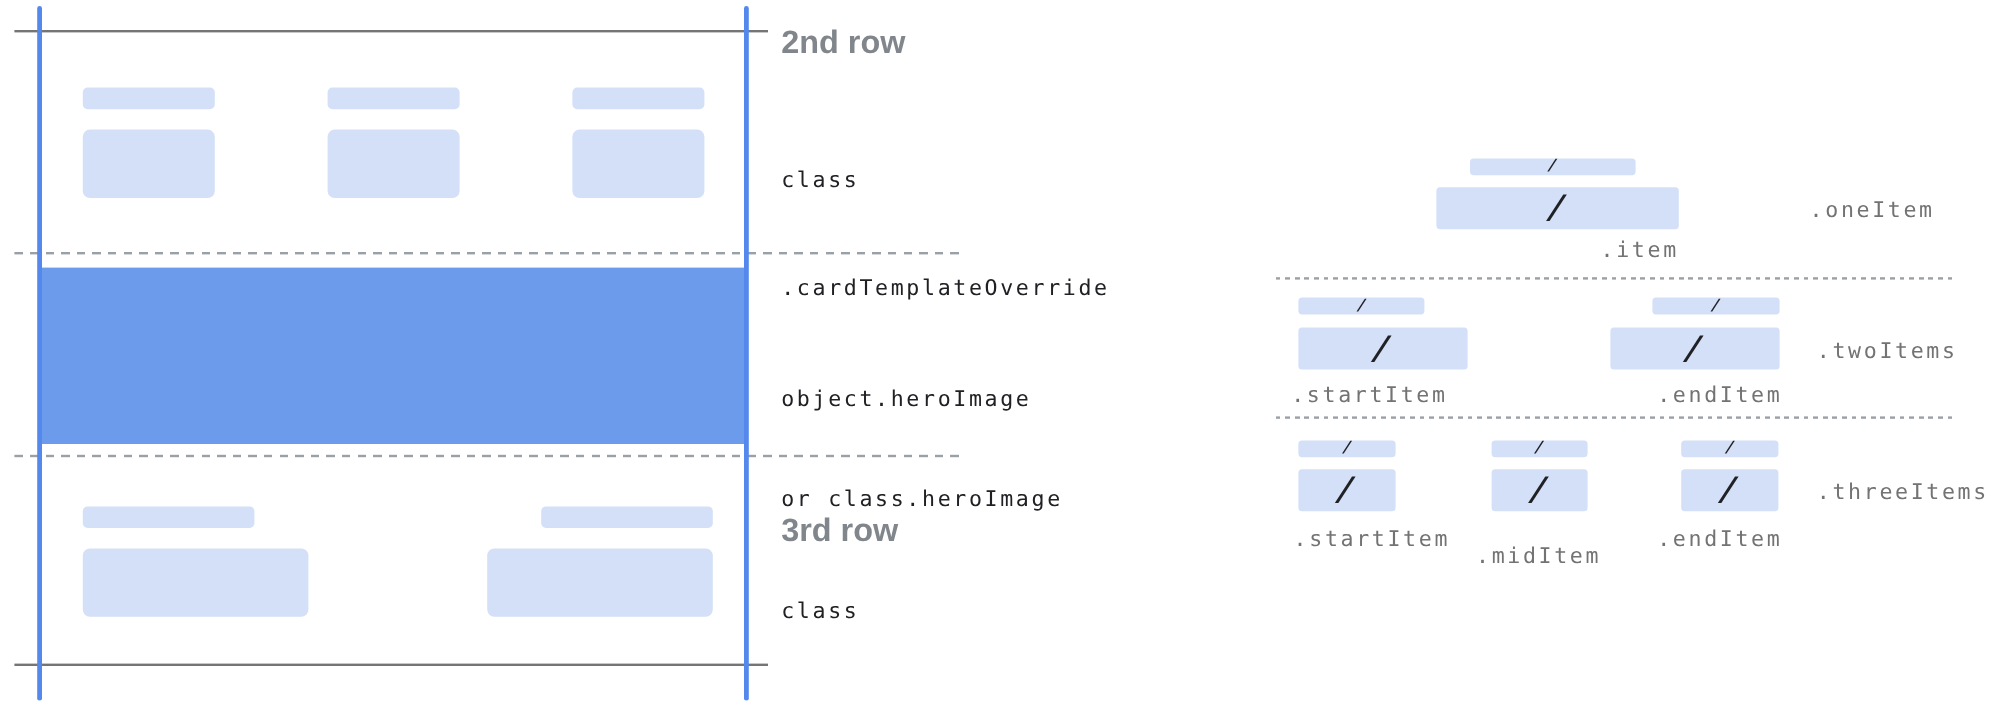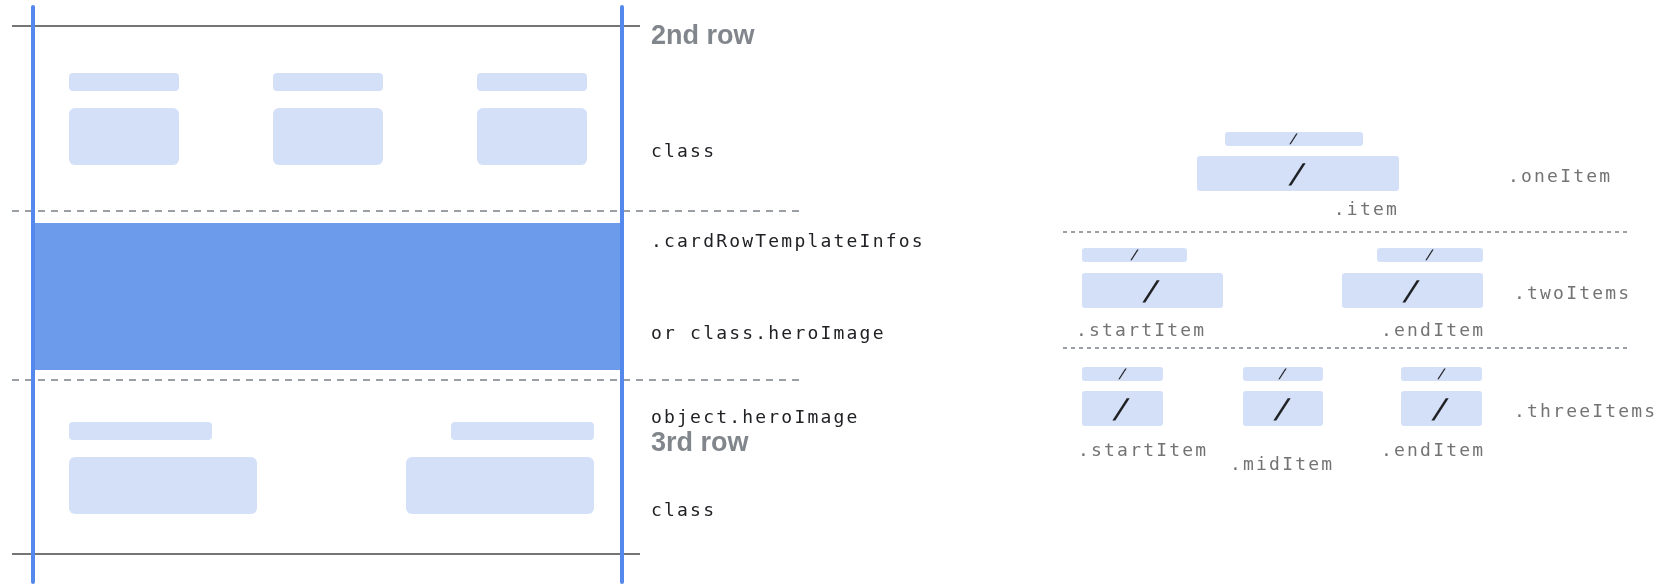--- a/index.html
+++ b/index.html
@@ -75,26 +75,26 @@
   <div class="ph val r2v c3"></div>
 
   <div class="ph lbl r3l" style="left:69px;"></div>
   <div class="ph val r3v" style="left:69px;"></div>
   <div class="ph lbl r3l" style="left:451px;"></div>
   <div class="ph val r3v" style="left:406px;"></div>
 
   <div class="head" style="top:20px;">2nd row</div>
   <div class="code" style="top:76px;">
     <div>class</div>
-    <div>.cardRowTemplateInfos</div>
+    <div>.cardTemplateOverride</div>
   </div>
 
   <div class="code" style="top:263px;line-height:28px;">
+    <div style="height:28px;">object.heroImage</div>
     <div style="height:28px;">or class.heroImage</div>
-    <div style="height:28px;">object.heroImage</div>
   </div>
 
   <div class="head" style="top:395px;margin-top:32px;">3rd row</div>
   <div class="code" style="top:435px;">
     <div>class</div>
     
     
     
   </div>
 

